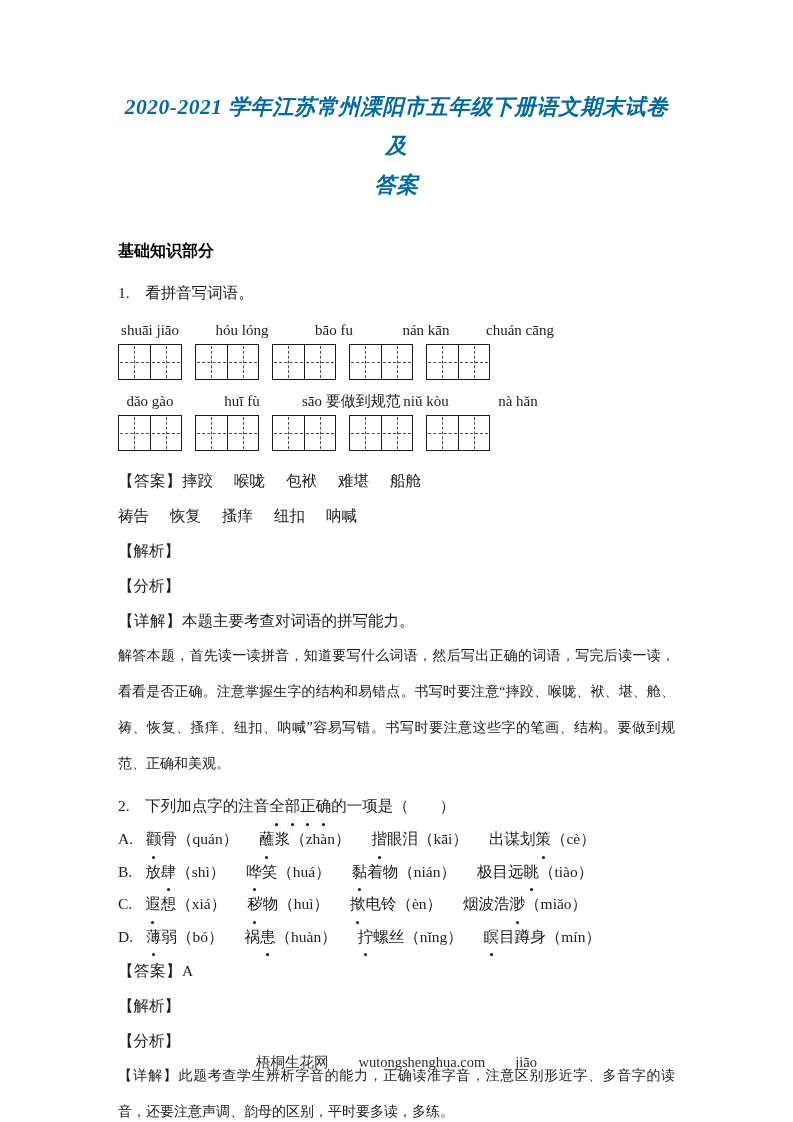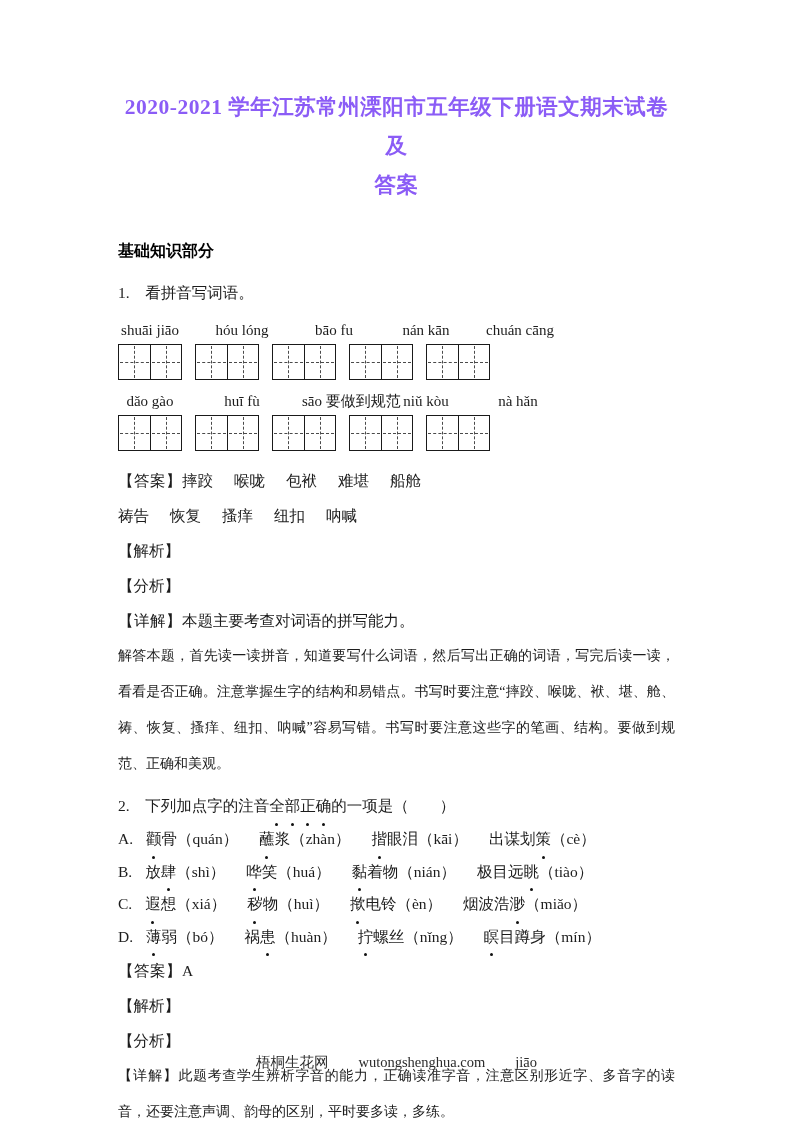--- a/index.html
+++ b/index.html
@@ -2,22 +2,22 @@
 <html><head>
 <meta charset="utf-8">
 <style>
   html,body{margin:0;padding:0;}
   body{
     width:793px;height:1122px;background:#ffffff;position:relative;overflow:hidden;
     font-family:"Liberation Serif","DejaVu Serif",serif;color:#1c1c1c;
   }
   .page{box-sizing:border-box;padding:88px 118px 0 118px;}
   .title{
-    font-size:21.5px;font-weight:bold;text-align:center;color:#8b5cf6;
-    line-height:39px;margin:0;white-space:pre-line;letter-spacing:.5px;
+    font-size:21.5px;font-weight:bold;text-align:center;color:#0369a1;
+    line-height:39px;margin:0;white-space:pre-line;letter-spacing:.5px;font-style:italic;
   }
   .section-heading{font-size:16px;font-weight:bold;color:#000;margin:34px 0 9px 0;line-height:24px;}
   .line{font-size:15.5px;line-height:35px;margin:0;}
   .tag{letter-spacing:.5px;}
   .pinyin-row{display:flex;gap:28px;margin-top:9px;font-size:15px;line-height:22px;
     font-family:"Liberation Serif","DejaVu Serif",serif;}
   .py-slot{width:64px;flex:0 0 64px;text-align:center;white-space:nowrap;}
   .grid-row{display:flex;gap:13px;margin-top:3px;}
   .grid-group{display:inline-flex;border:1.5px solid #1a1a1a;background:#fff;}
   .grid-cell{width:30.5px;height:34px;position:relative;display:inline-block;}

